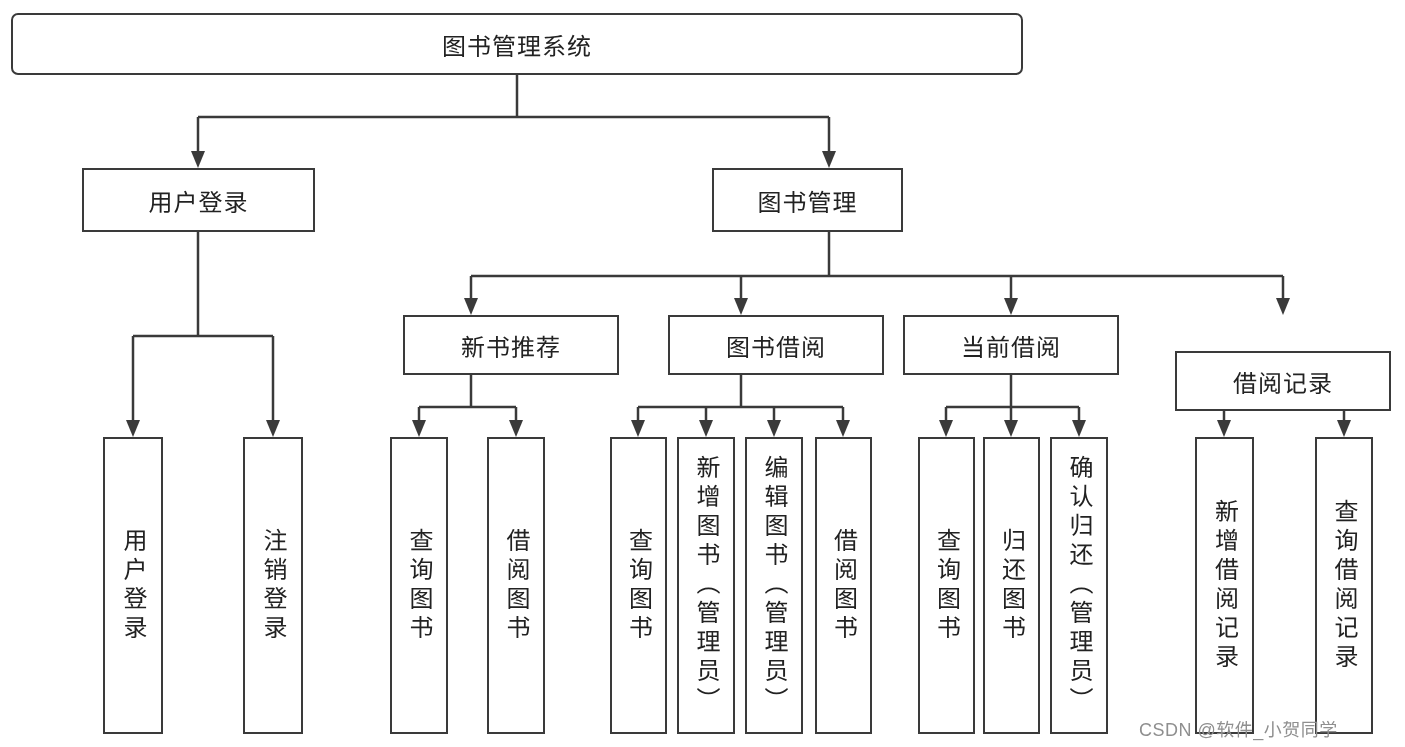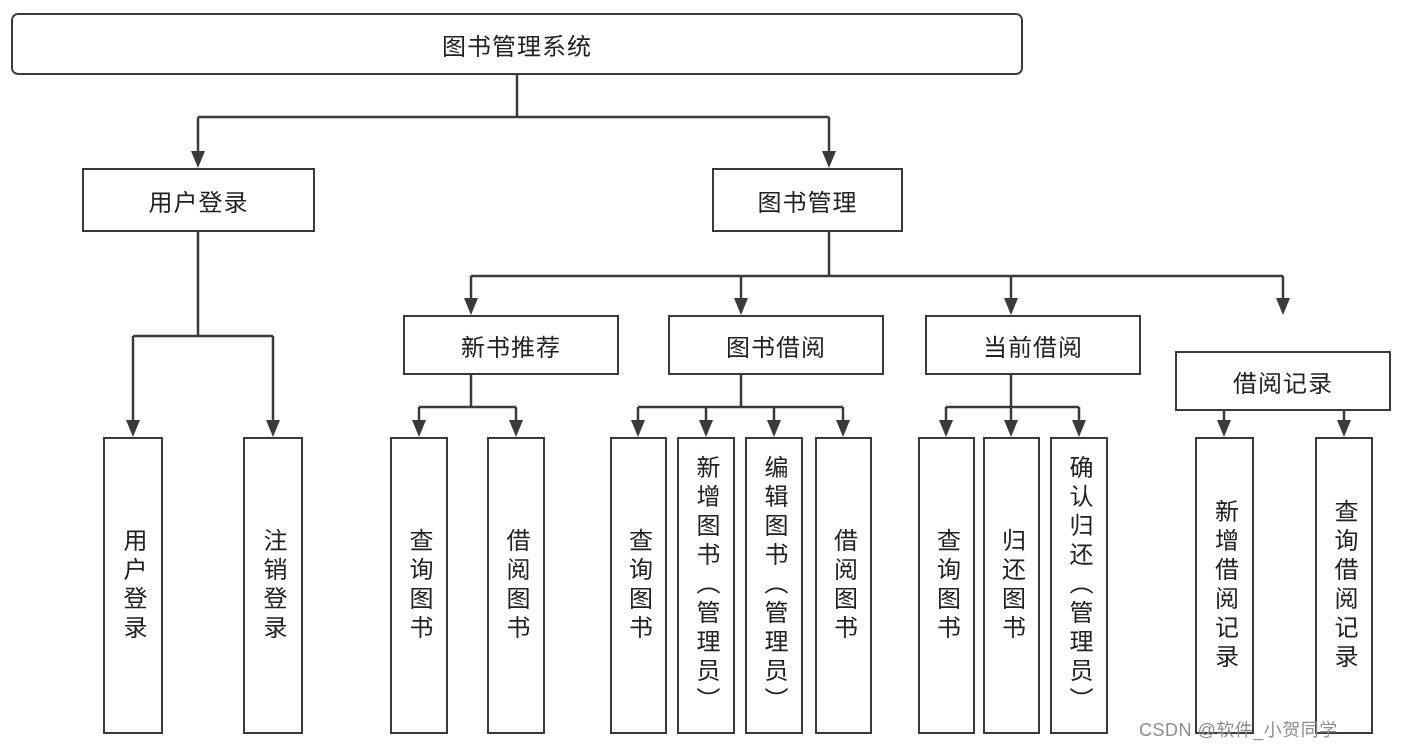--- a/index.html
+++ b/index.html
@@ -154,21 +154,21 @@
   <div class="box l2-box" style="left:712px; width:191px;">
     <span class="h-label">图书管理</span>
   </div>
 
   <div class="box l3-box" style="left:363px;margin-left:40px;">
     <span class="h-label">新书推荐</span>
   </div>
   <div class="box l3-box" style="left:668px;">
     <span class="h-label">图书借阅</span>
   </div>
-  <div class="box l3-box" style="left:903px;margin-left:22px;">
+  <div class="box l3-box" style="left:903px;">
     <span class="h-label">当前借阅</span>
   </div>
   <div class="box l3-box" style="left:1175px;margin-top:36px;">
     <span class="h-label">借阅记录</span>
   </div>
 
   <div class="box leaf-box" style="left:103px; width:60px;">
     <span class="v-label">用户登录</span>
   </div>
   <div class="box leaf-box" style="left:243px; width:60px;">

